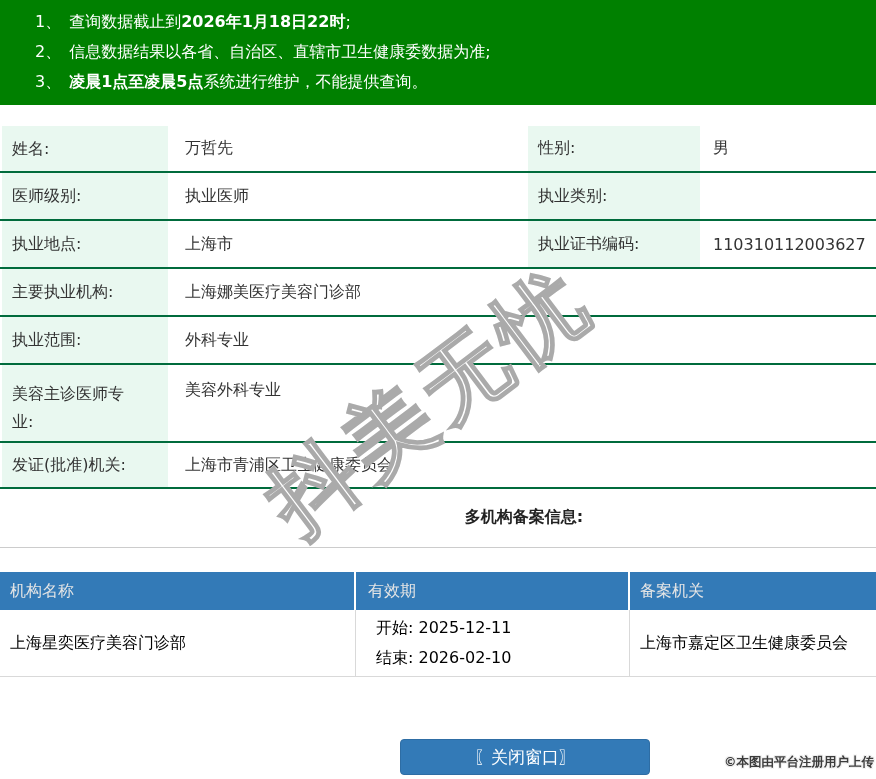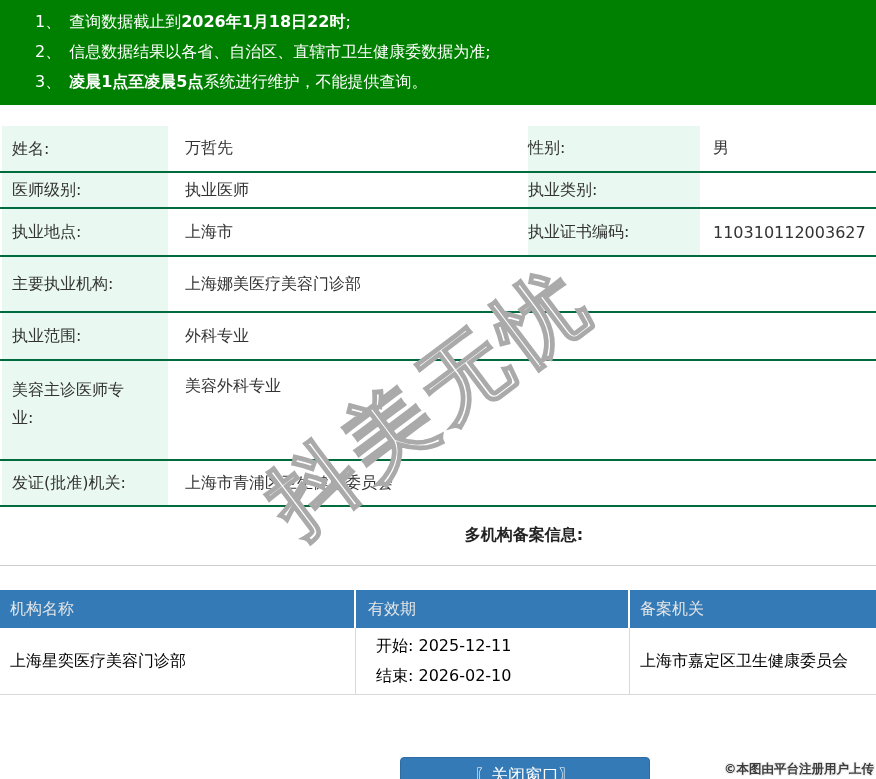--- a/index.html
+++ b/index.html
@@ -31,38 +31,38 @@
 
   
   .info-table { margin-top:21px; position:relative; }
   .irow {
     display:flex;
     align-items:stretch;
     border-bottom:2px solid #006b3c;
     font-size:16px;
   }
   .irow .cell { display:flex; align-items:center; }
-  .r1{height:47px}.r2{height:36px}.r3{height:48px}.r4{height:56px}.r5{height:48px}
-  .r6{height:100px}
+  .r1{height:47px}.r2{height:48px}.r3{height:48px}.r4{height:48px}.r5{height:48px}
+  .r6{height:78px}
   .r7{height:46px}
   .r6 .cell { align-items:flex-start; padding-top:15px; }
   .cell.lab {
     width:166px;
     margin-left:2px;
     background:#e9f8f0;
     padding-left:10px;
     padding-right:33px;
     line-height:28px;
   }
   .cell.val1 { width:360px; padding-left:17px; }
   .irow.single .cell.val1 { flex:1; }
   .cell.lab2 {
     width:172px;
     background:#e9f8f0;
-    padding-left:0;
+    padding-left:10px;
   }
   .cell.val2 { flex:1; padding-left:13px; }
 
   
   .section-title {
     margin-top:16px;
     text-align:center;
     font-size:16px;
     font-weight:bold;
     line-height:24px;
@@ -128,21 +128,21 @@
     text-shadow:0 0 1px #bbb;
     transform:rotate(-37deg);
     z-index:6;
     pointer-events:none;
     white-space:nowrap;
   }
 
   
   .copyright {
     position:absolute;
-    right:2px; bottom:1px;
+    right:2px; bottom:8px;
     font-size:12.5px;
     font-weight:bold;
     color:#3c3c3c;
     text-shadow:-1px -1px 0 #efefef, 1px -1px 0 #efefef, -1px 1px 0 #efefef, 1px 1px 0 #efefef;
     z-index:7;
   }
 </style>
 </head>
 <body>
 

